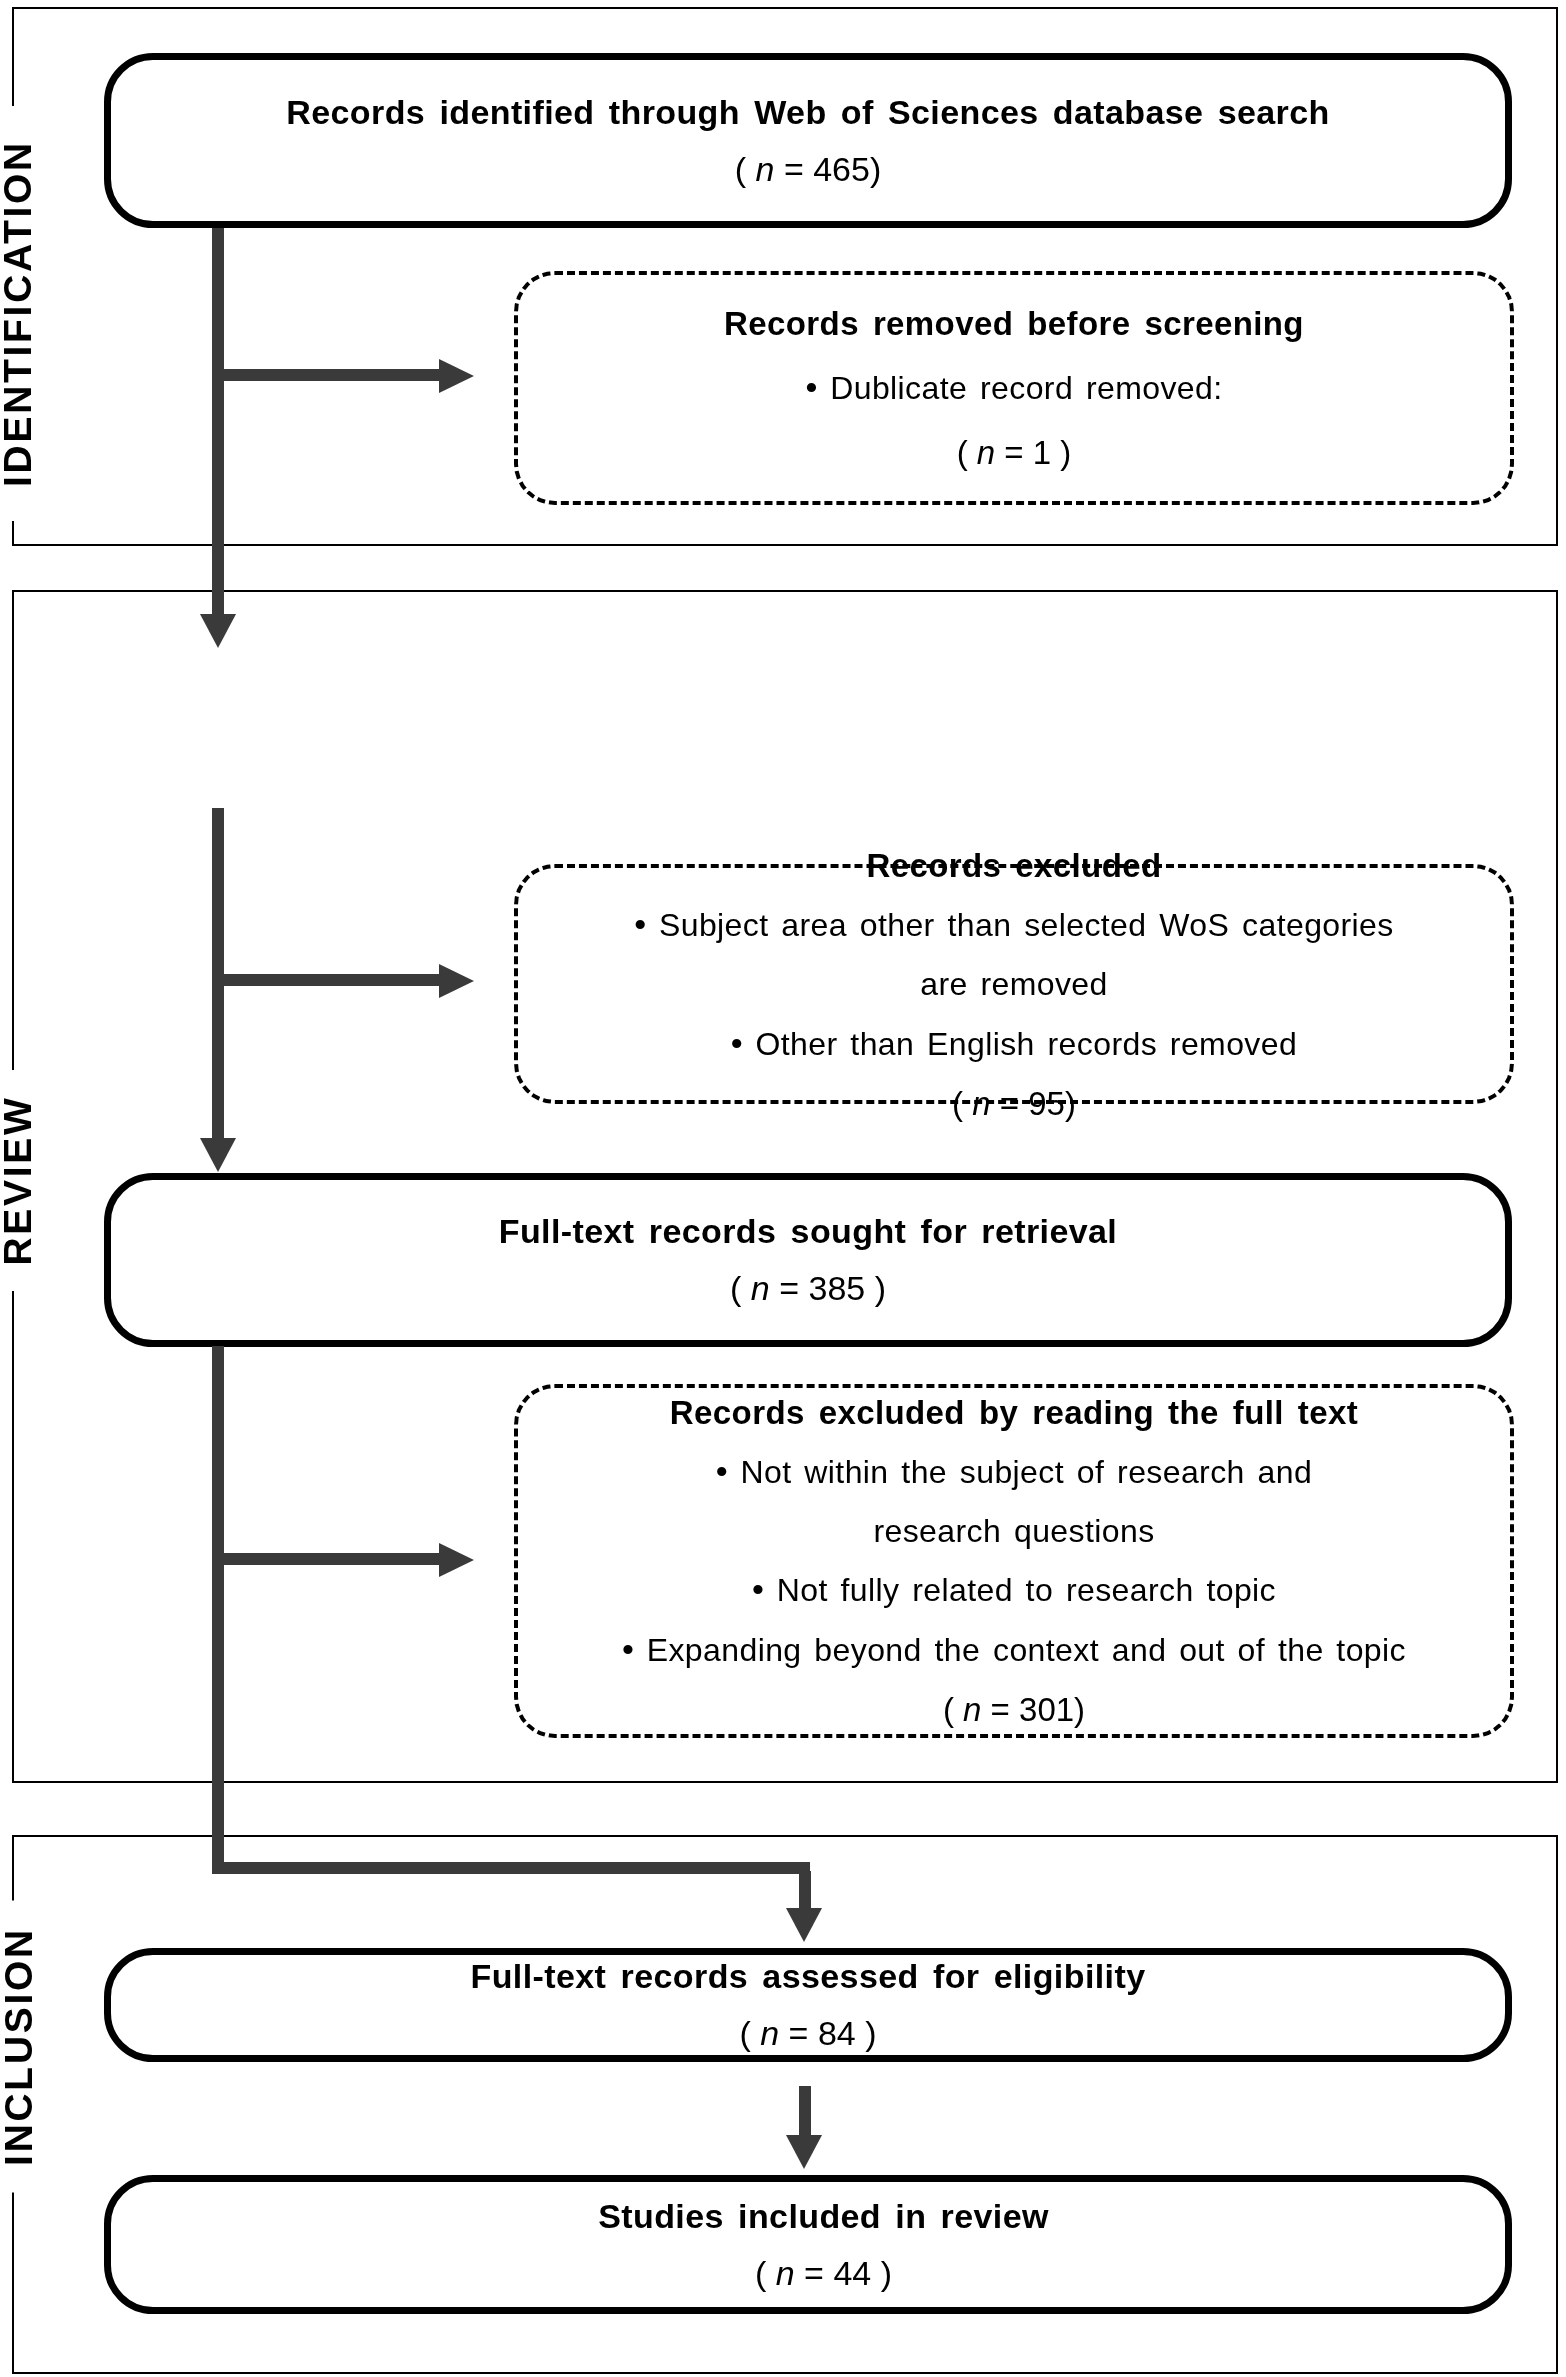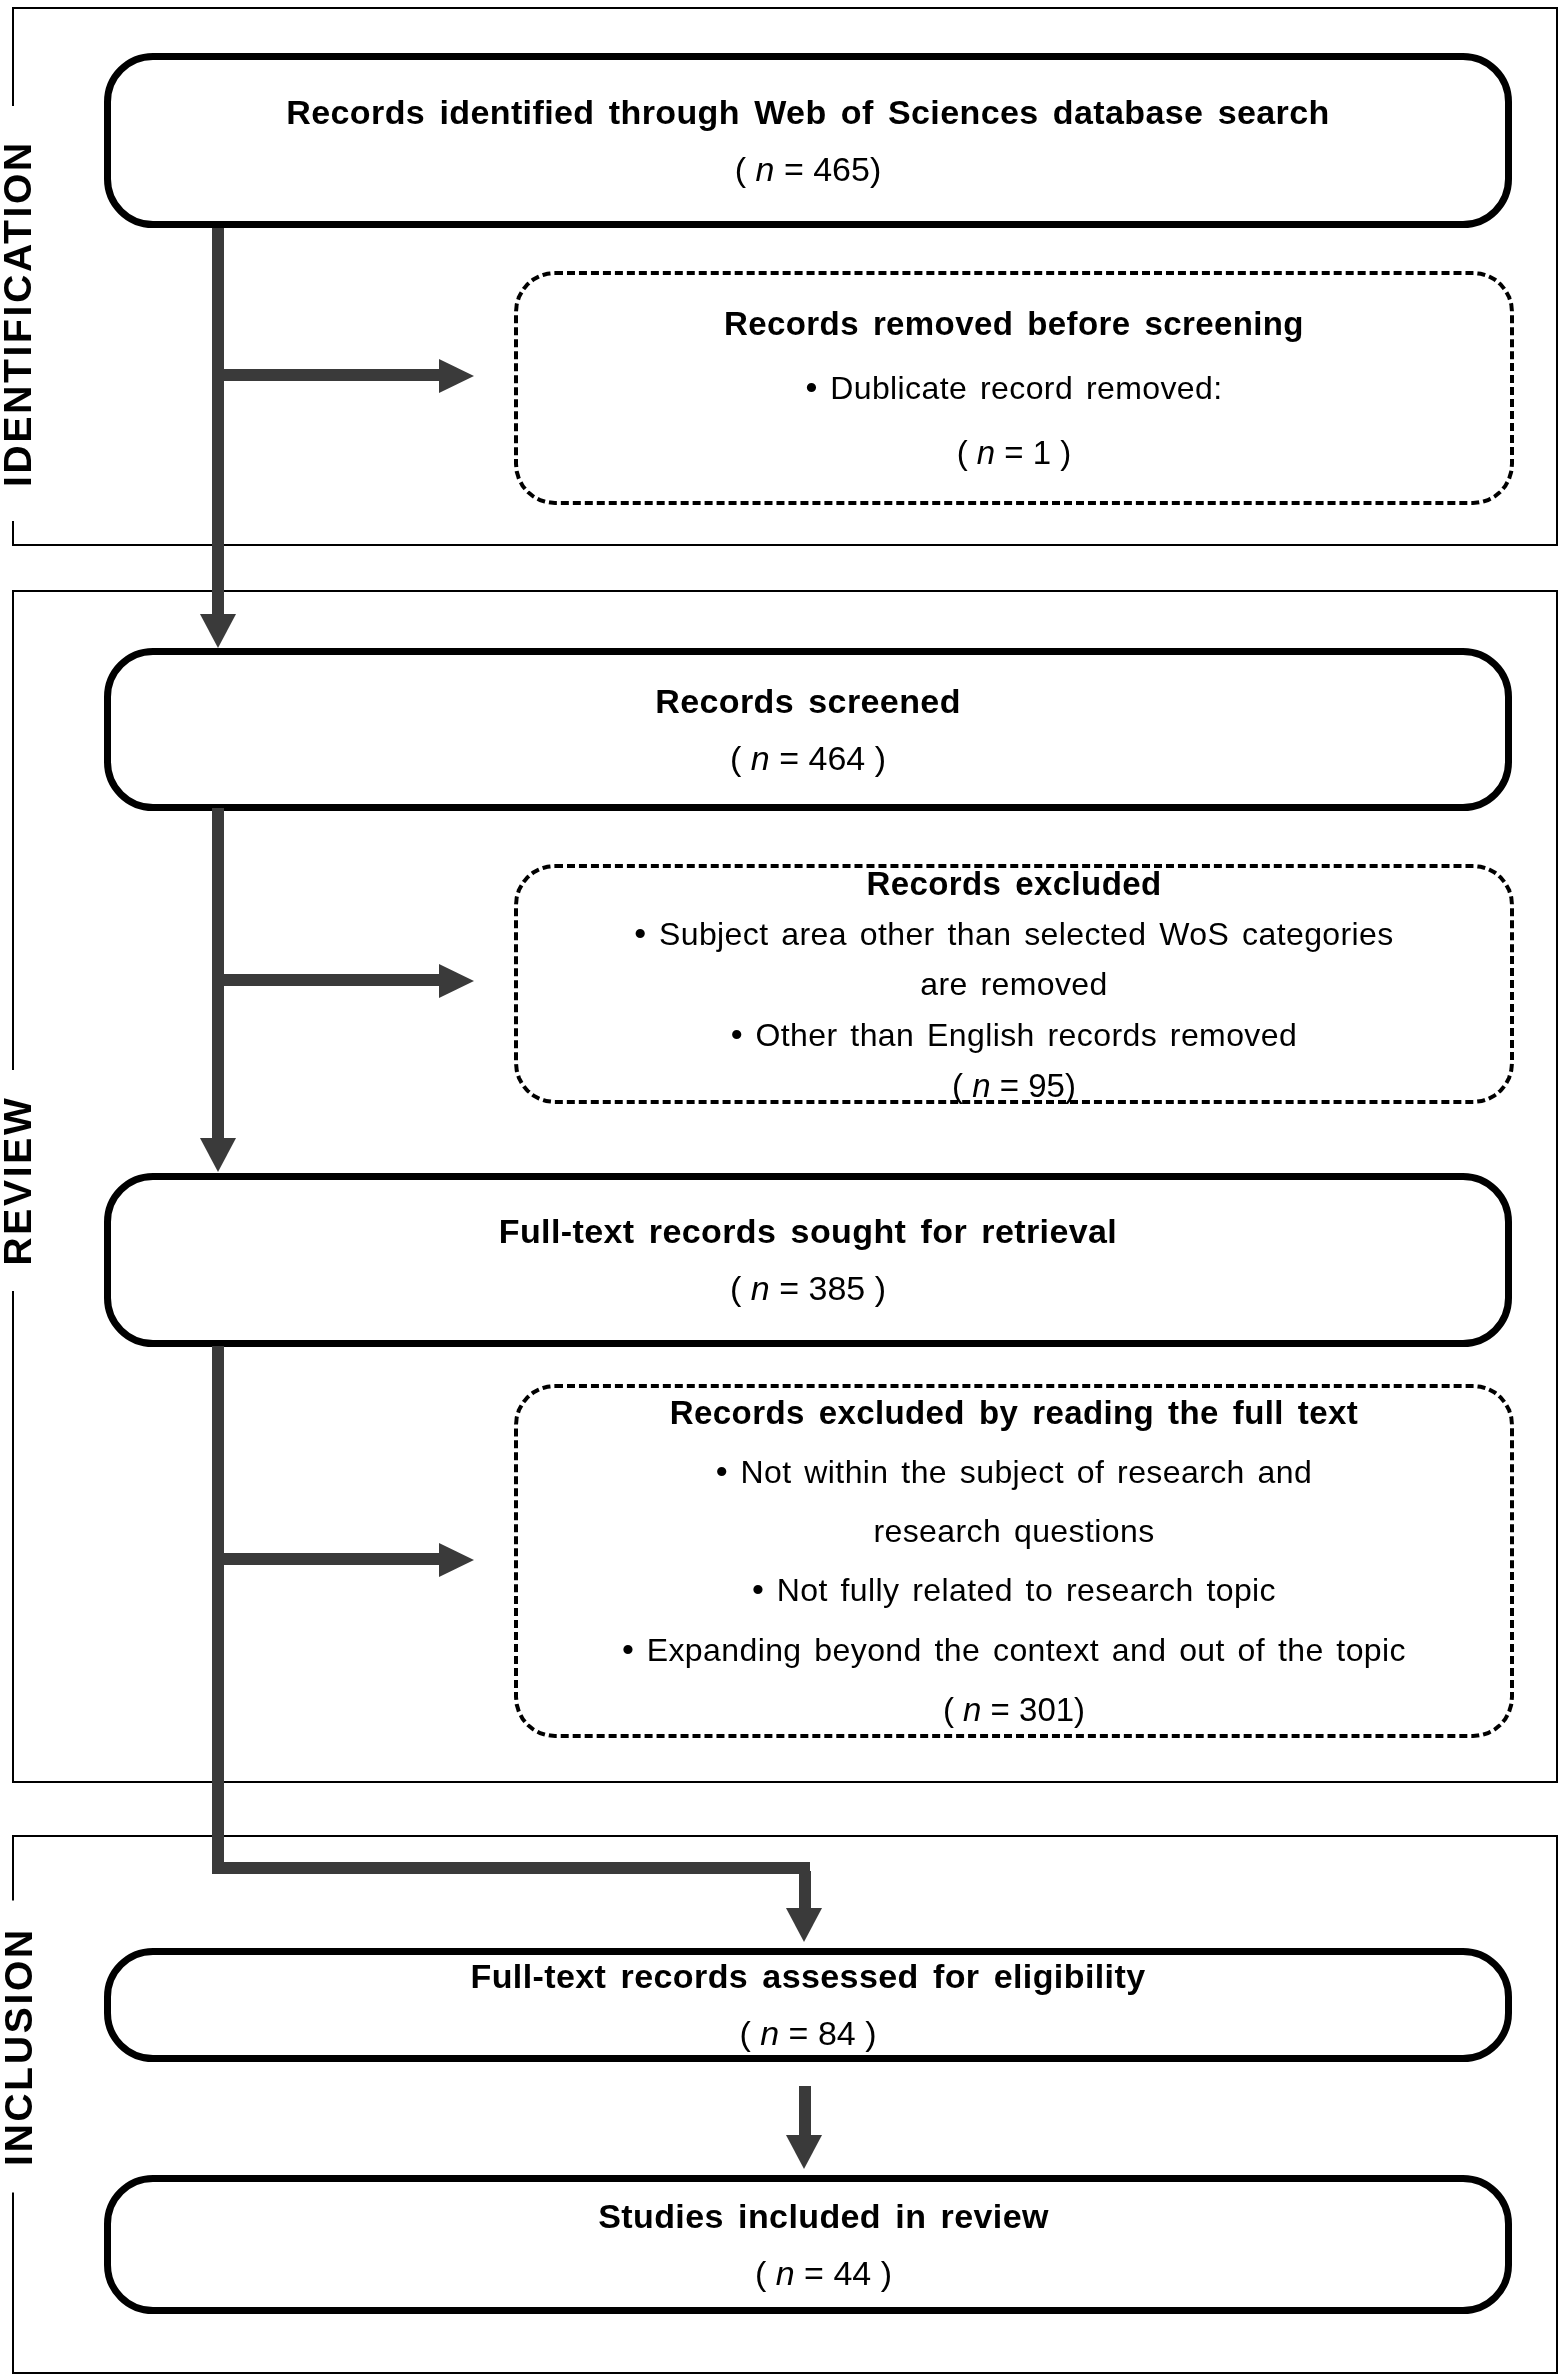--- a/index.html
+++ b/index.html
@@ -133,24 +133,20 @@
 
   <div class="vlabel" style="width:415px; left:-190px; top:281px;">IDENTIFICATION</div>
   <div class="vlabel" style="width:221px; left:-93px; top:1148px;">REVIEW</div>
   <div class="vlabel" style="width:292px; left:-128px; top:2014px;">INCLUSION</div>
 
   <div class="node" style="top:53px; height:175px;">
     <div class="node-title">Records identified through Web of Sciences database search</div>
     <div class="count"><span>( </span><span class="nvar">n</span><span> = 465)</span></div>
   </div>
 
-  <div class="node" style="top:648px; height:163px;">
-    <div class="node-title">Records screened</div>
-    <div class="count"><span>( </span><span class="nvar">n</span><span> = 464 )</span></div>
-  </div>
 
   <div class="node" style="top:1173px; height:174px;">
     <div class="node-title">Full-text records sought for retrieval</div>
     <div class="count"><span>( </span><span class="nvar">n</span><span> = 385 )</span></div>
   </div>
 
   <div class="node" style="top:1948px; height:114px;">
     <div class="node-title">Full-text records assessed for eligibility</div>
     <div class="count"><span>( </span><span class="nvar">n</span><span> = 84 )</span></div>
   </div>
@@ -159,21 +155,21 @@
     <div class="node-title">Studies included in review</div>
     <div class="count"><span>( </span><span class="nvar">n</span><span> = 44 )</span></div>
   </div>
 
   <div class="dashed" style="top:271px; height:234px; gap:23px;">
     <div class="dtitle">Records removed before screening</div>
     <div class="bullet"><span class="dot">•</span><span>Dublicate record removed:</span></div>
     <div class="count"><span>( </span><span class="nvar">n</span><span> = 1 )</span></div>
   </div>
 
-  <div class="dashed" style="top:864px; height:240px; gap:9px;">
+  <div class="dashed" style="top:864px; height:240px; gap:18px;">
     <div class="dtitle">Records excluded</div>
     <div class="bullet"><span class="dot">•</span><span>Subject area other than selected WoS categories</span></div>
     <div class="bullet-cont">are removed</div>
     <div class="bullet"><span class="dot">•</span><span>Other than English records removed</span></div>
     <div class="count"><span>( </span><span class="nvar">n</span><span> = 95)</span></div>
   </div>
 
   <div class="dashed" style="top:1384px; height:354px; gap:17.7px;">
     <div class="dtitle">Records excluded by reading the full text</div>
     <div class="bullet"><span class="dot">•</span><span>Not within the subject of research and</span></div>

